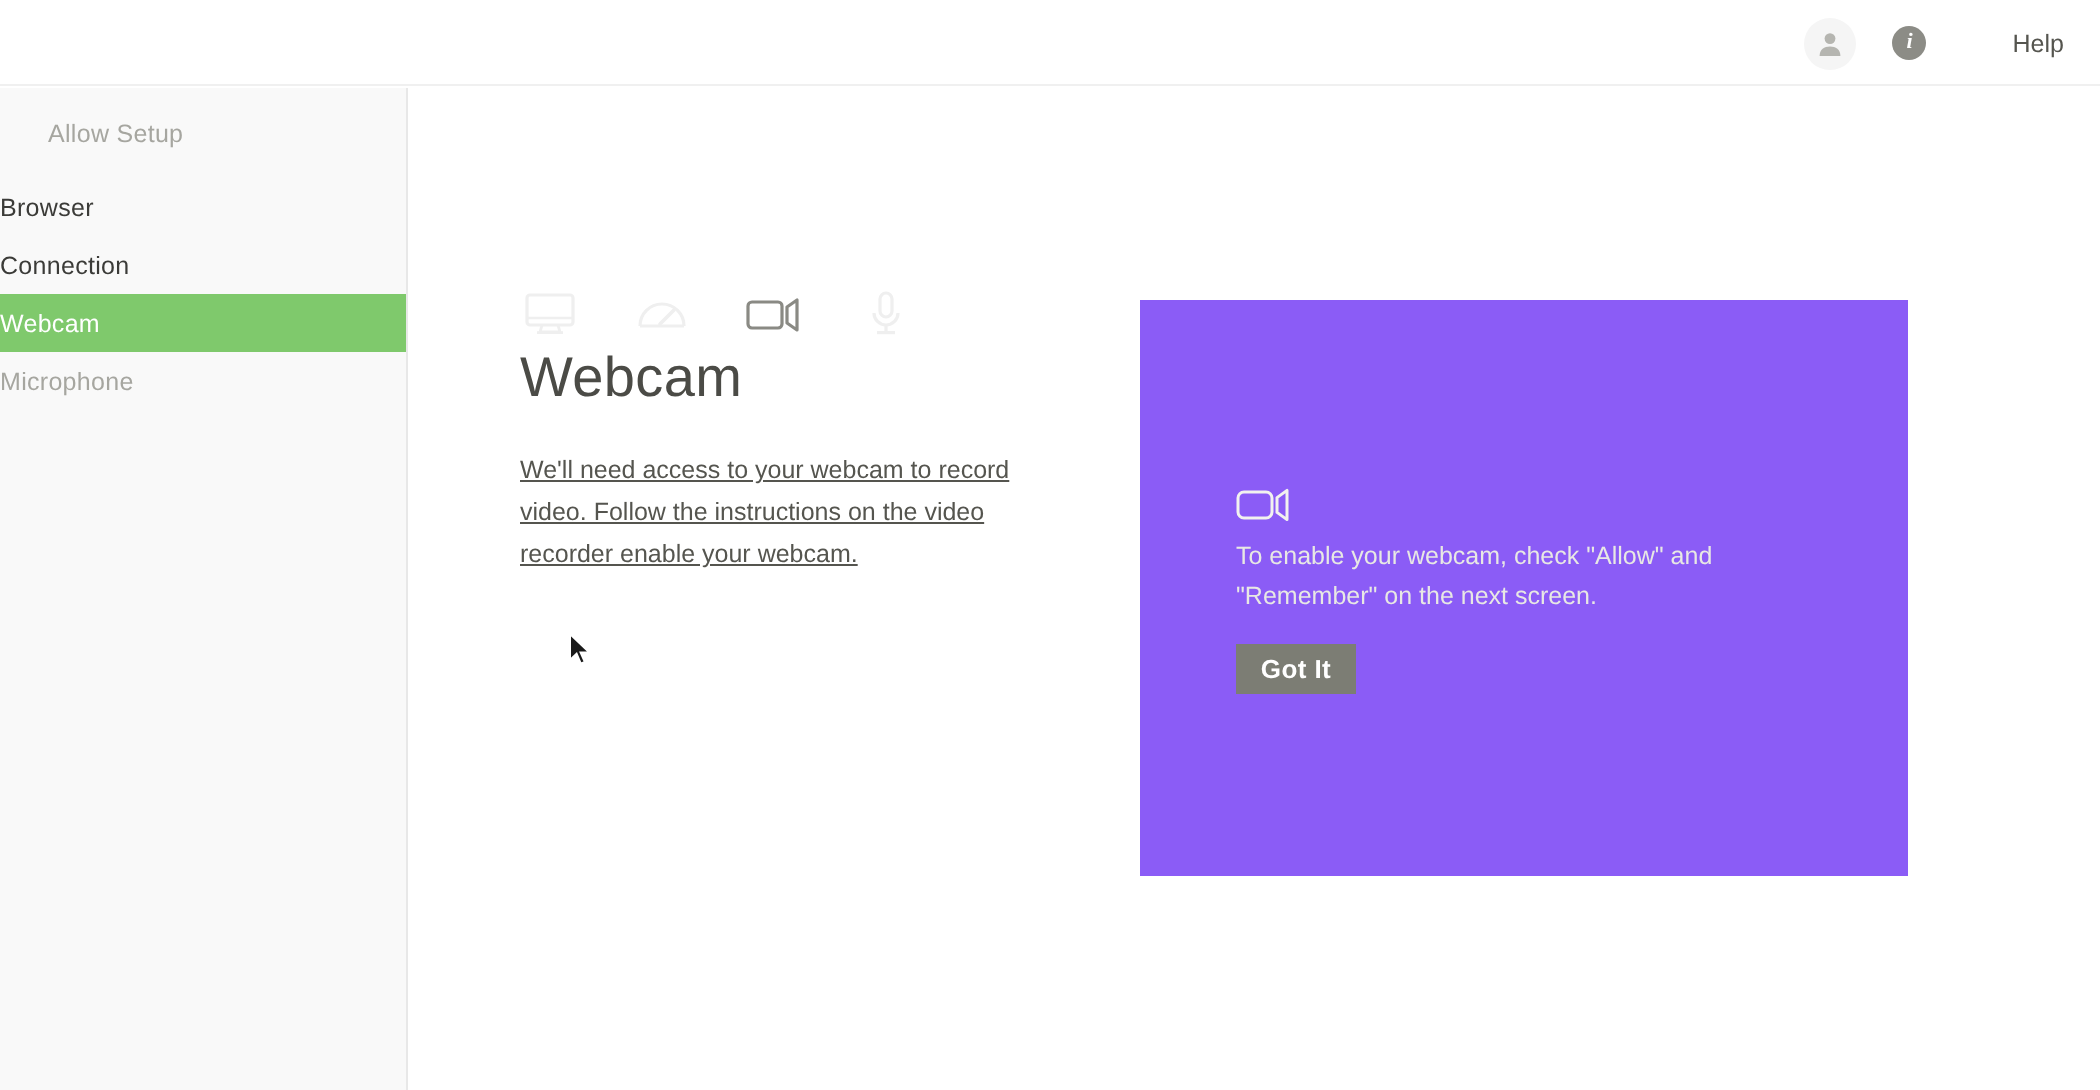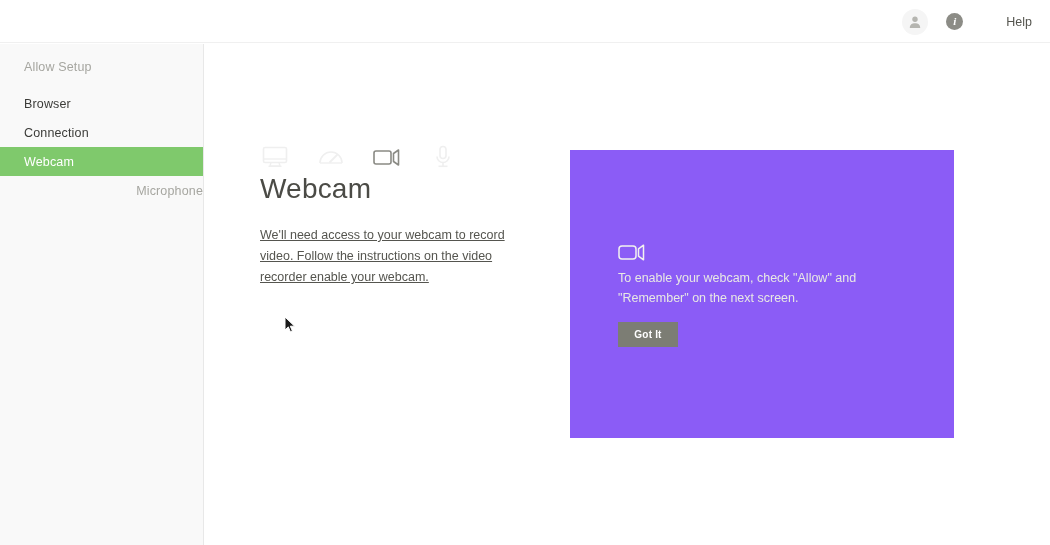--- a/index.html
+++ b/index.html
@@ -91,34 +91,32 @@
   .nav {
     position: absolute;
     left: 0;
     top: 45px;
     width: 100%;
   }
   .nav-item {
     height: 29px;
     display: flex;
     align-items: center;
-    padding-left: 24px;
     box-sizing: border-box;
     font-size: 12.5px;
     color: #3b3b38;
     cursor: pointer;
     letter-spacing: 0.15px;
   }
   .nav-item.active {
     background: #7fc96c;
     color: #ffffff;
   }
   .nav-item.muted {
     color: #a6a6a0;
-    justify-content: flex-end;
   }
 
   
   .main {
     position: absolute;
     left: 205px;
     top: 44px;
     right: 0;
     bottom: 0;
     background: #ffffff;
@@ -186,21 +184,21 @@
   }
   .got-it-btn {
     position: absolute;
     left: 48px;
     top: 172px;
     width: 60px;
     height: 25px;
     background: #7c7d74;
     border: none;
     color: #ffffff;
-    font-size: 10px;
+    font-size: 13px;
     font-weight: bold;
     font-family: "Liberation Sans", sans-serif;
     cursor: pointer;
     display: flex;
     align-items: center;
     justify-content: center;
     letter-spacing: 0.2px;
   }
 
   

